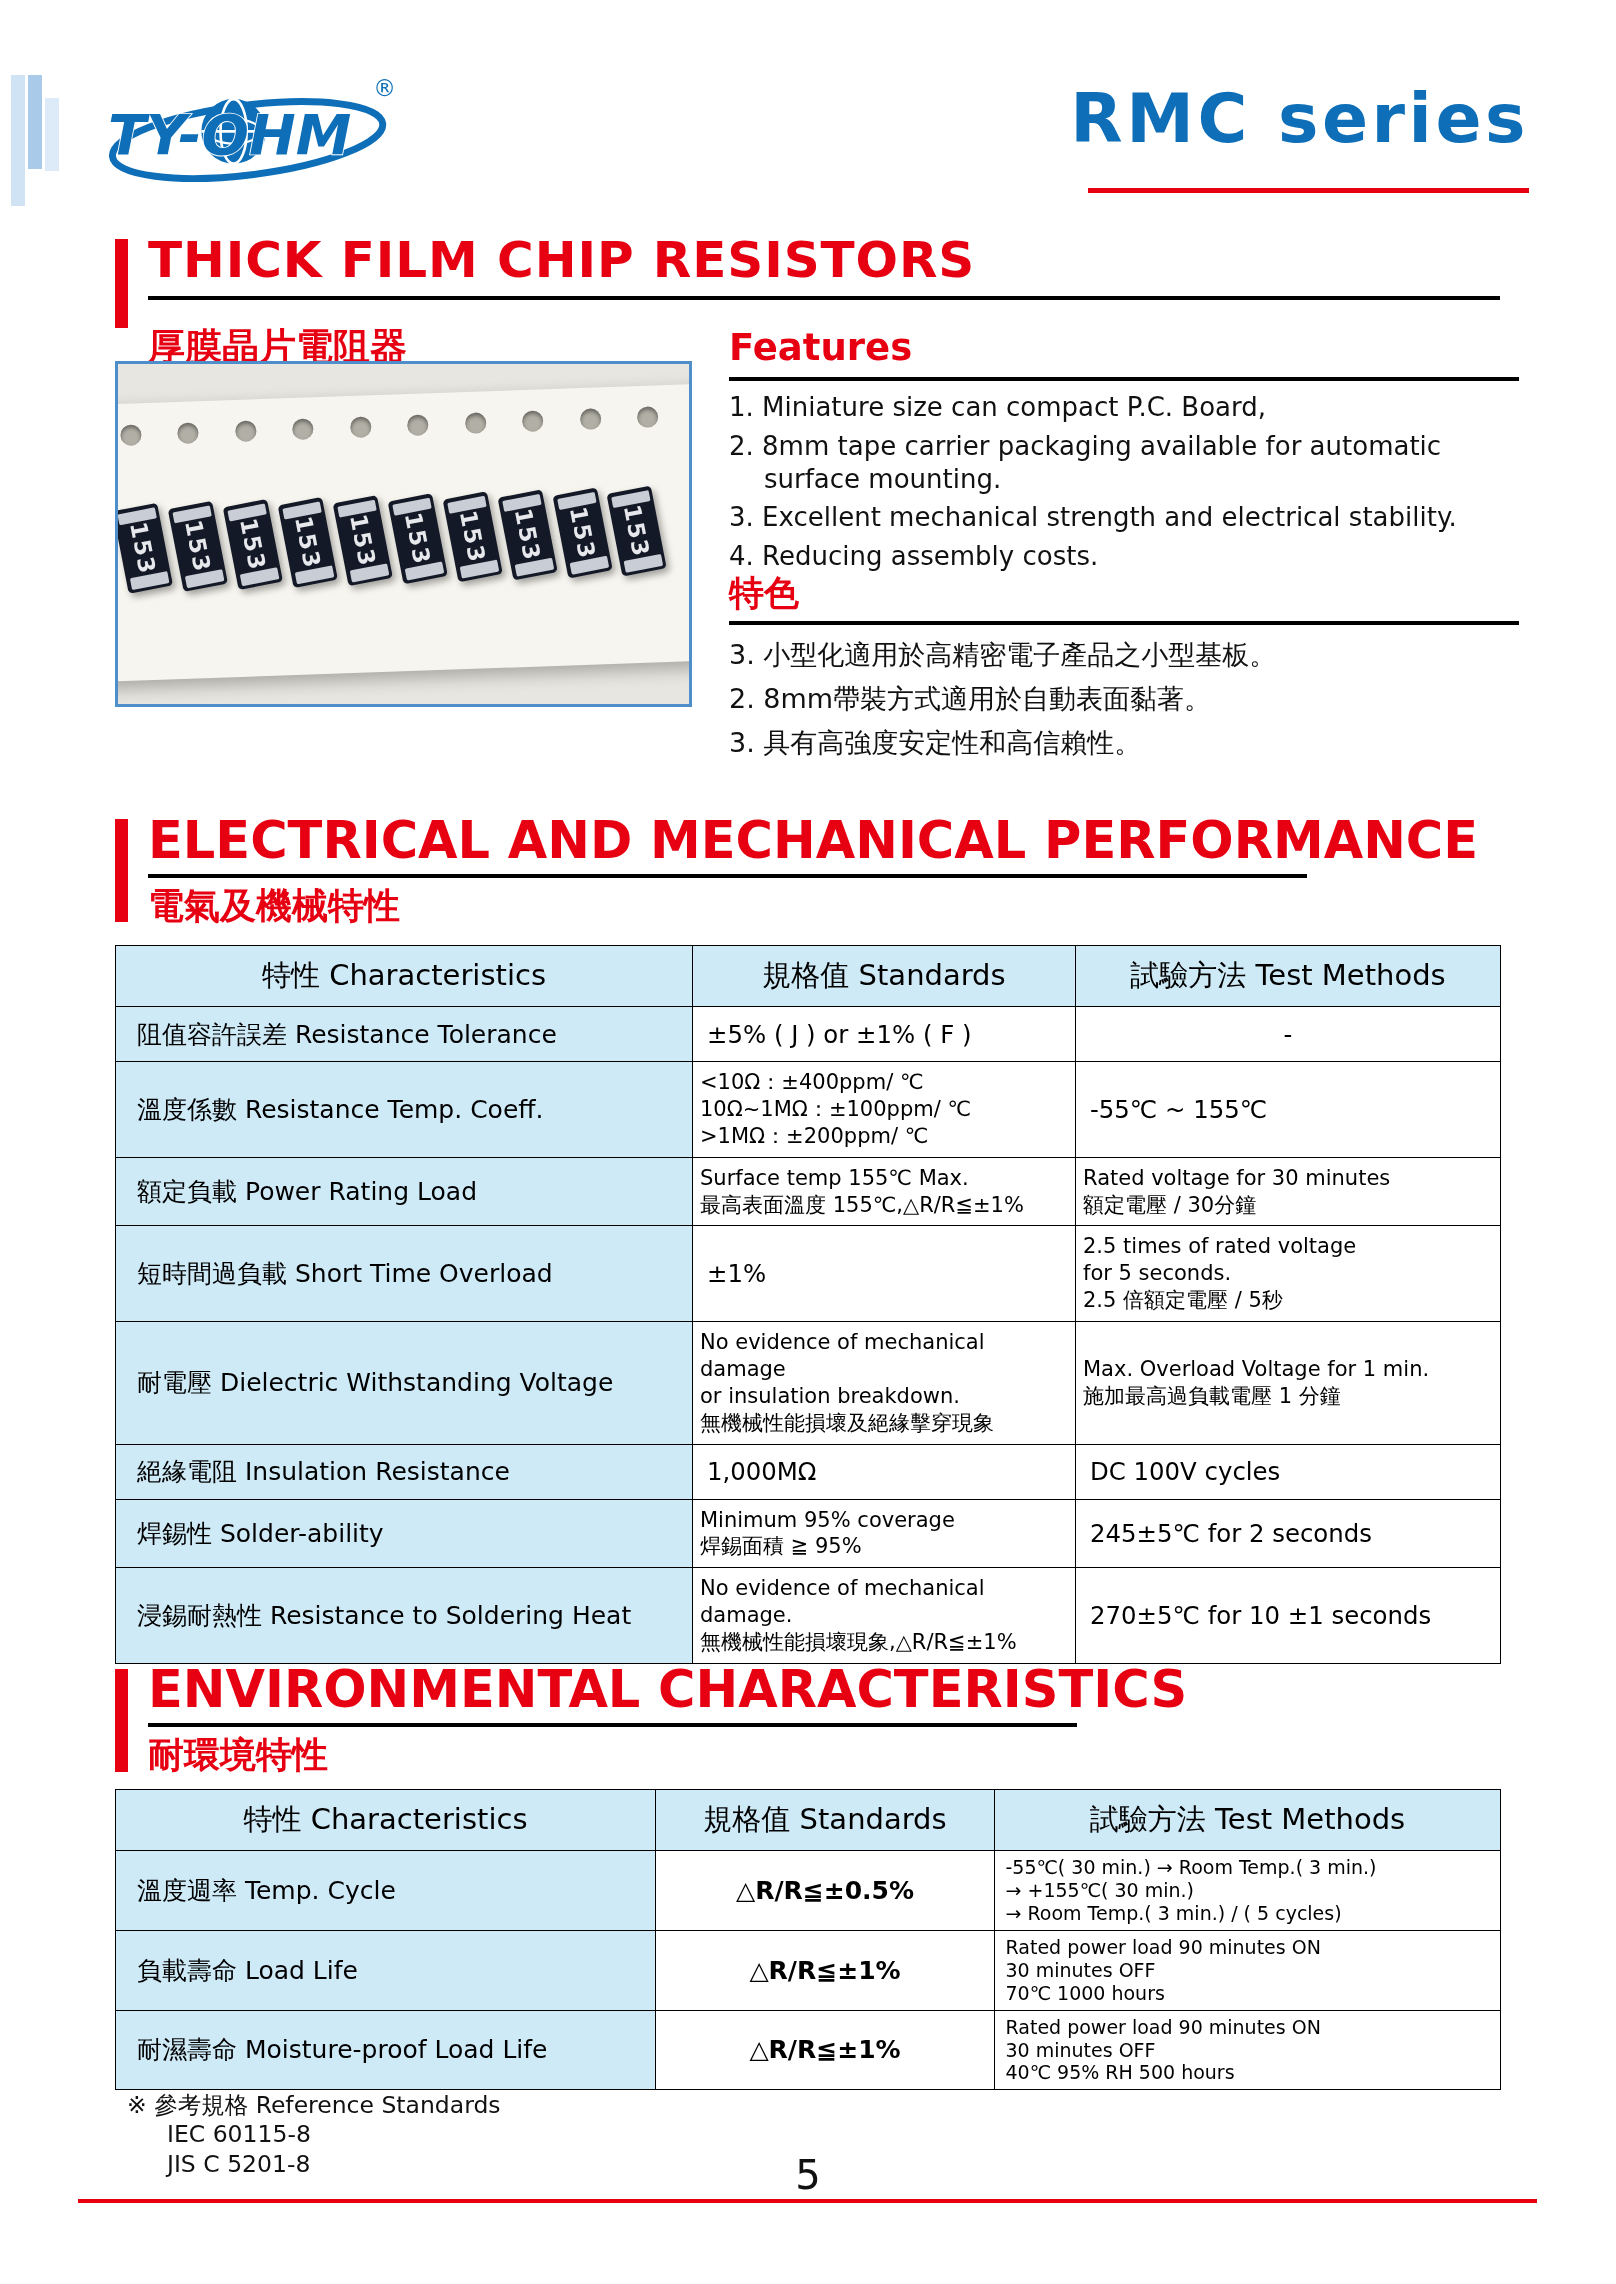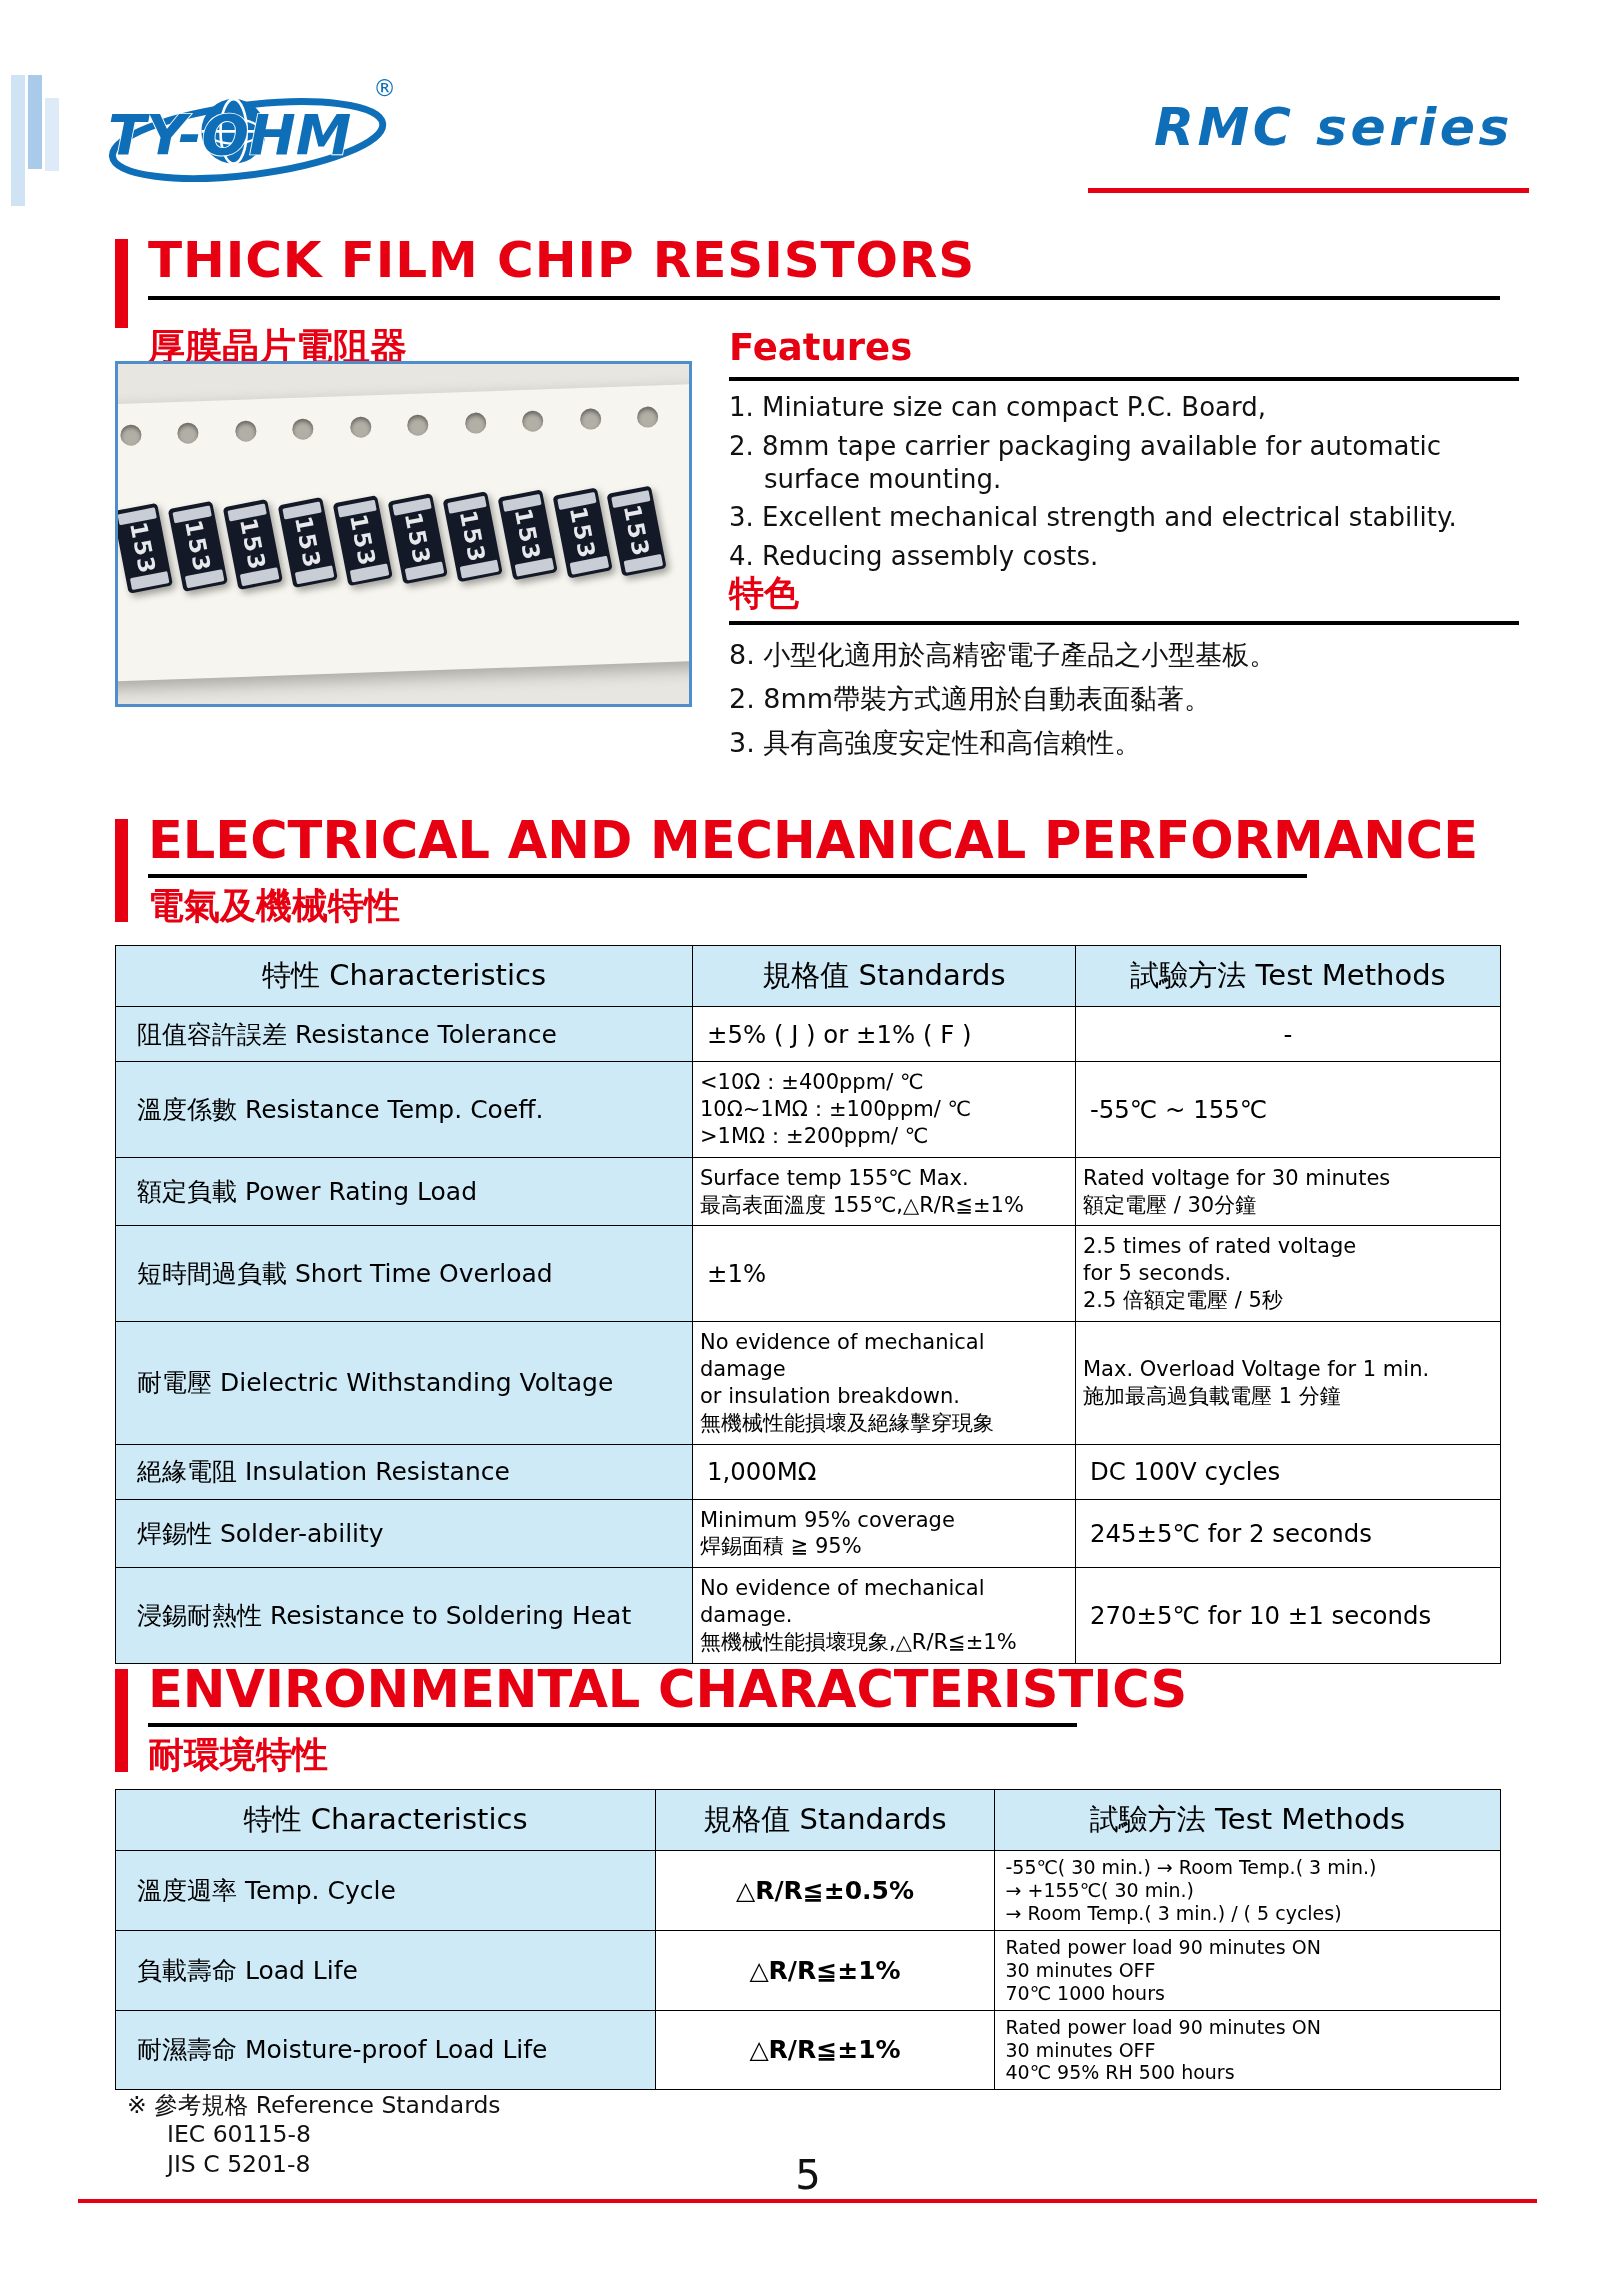--- a/index.html
+++ b/index.html
@@ -17,22 +17,22 @@
   }
   
   .stripe{position:absolute;width:14px;}
   .stripe1{left:10.5px;top:75px;height:131px;background:#cfe3f4;}
   .stripe2{left:28px;top:75px;height:94px;background:#a9cbe9;}
   .stripe3{left:45px;top:98px;height:73px;background:#dcebf7;}
 
   .logo{position:absolute;left:101px;top:65px;width:301px;height:138px;}
 
   .series-title{
-    position:absolute;top:85px;right:87px;margin:16px;line-height:1;
-    font-size:52px;font-weight:bold;font-style:italic;color:var(--blue);letter-spacing:3.5px;
+    position:absolute;top:85px;right:87px;margin:0;line-height:1;
+    font-size:68px;font-weight:bold;color:var(--blue);letter-spacing:3.5px;
   }
   .series-underline{position:absolute;left:1088px;top:188px;width:441px;height:5.2px;background:var(--red);}
 
   .red-bar{position:absolute;left:115px;width:13px;background:var(--red);}
   #title-bar{top:239px;height:89px;}
   #elec-bar{top:819px;height:103px;}
   #env-bar{top:1669px;height:103px;}
 
   .h-en{position:absolute;left:148px;margin:0;color:var(--red);font-weight:bold;line-height:1.05;}
   #page-title-en{top:234px;font-size:50px;letter-spacing:0.9px;}
@@ -187,21 +187,21 @@
   <ul class="flist" id="features-list">
     <li>1. Miniature size can compact P.C. Board,</li>
     <li>2. 8mm tape carrier packaging available for automatic surface mounting.</li>
     <li>3. Excellent mechanical strength and electrical stability.</li>
     <li>4. Reducing assembly costs.</li>
   </ul>
 
   <h3 class="f-head" id="zh-heading">特色</h3>
   <div class="rule" id="zh-rule"></div>
   <ul class="flist" id="zh-list">
-    <li>8. 小型化適用於高精密電子產品之小型基板。</li>
+    <li>3. 小型化適用於高精密電子產品之小型基板。</li>
     <li>2. 8mm帶裝方式適用於自動表面黏著。</li>
     <li>3. 具有高強度安定性和高信賴性。</li>
   </ul>
 
   <div class="red-bar" id="elec-bar"></div>
   <h2 class="h-en" id="elec-heading-en">ELECTRICAL AND MECHANICAL PERFORMANCE</h2>
   <div class="rule" id="elec-rule"></div>
   <h3 class="h-zh" id="elec-heading-zh">電氣及機械特性</h3>
   <div class="table-wrap" id="table1-wrap">
       <table>

